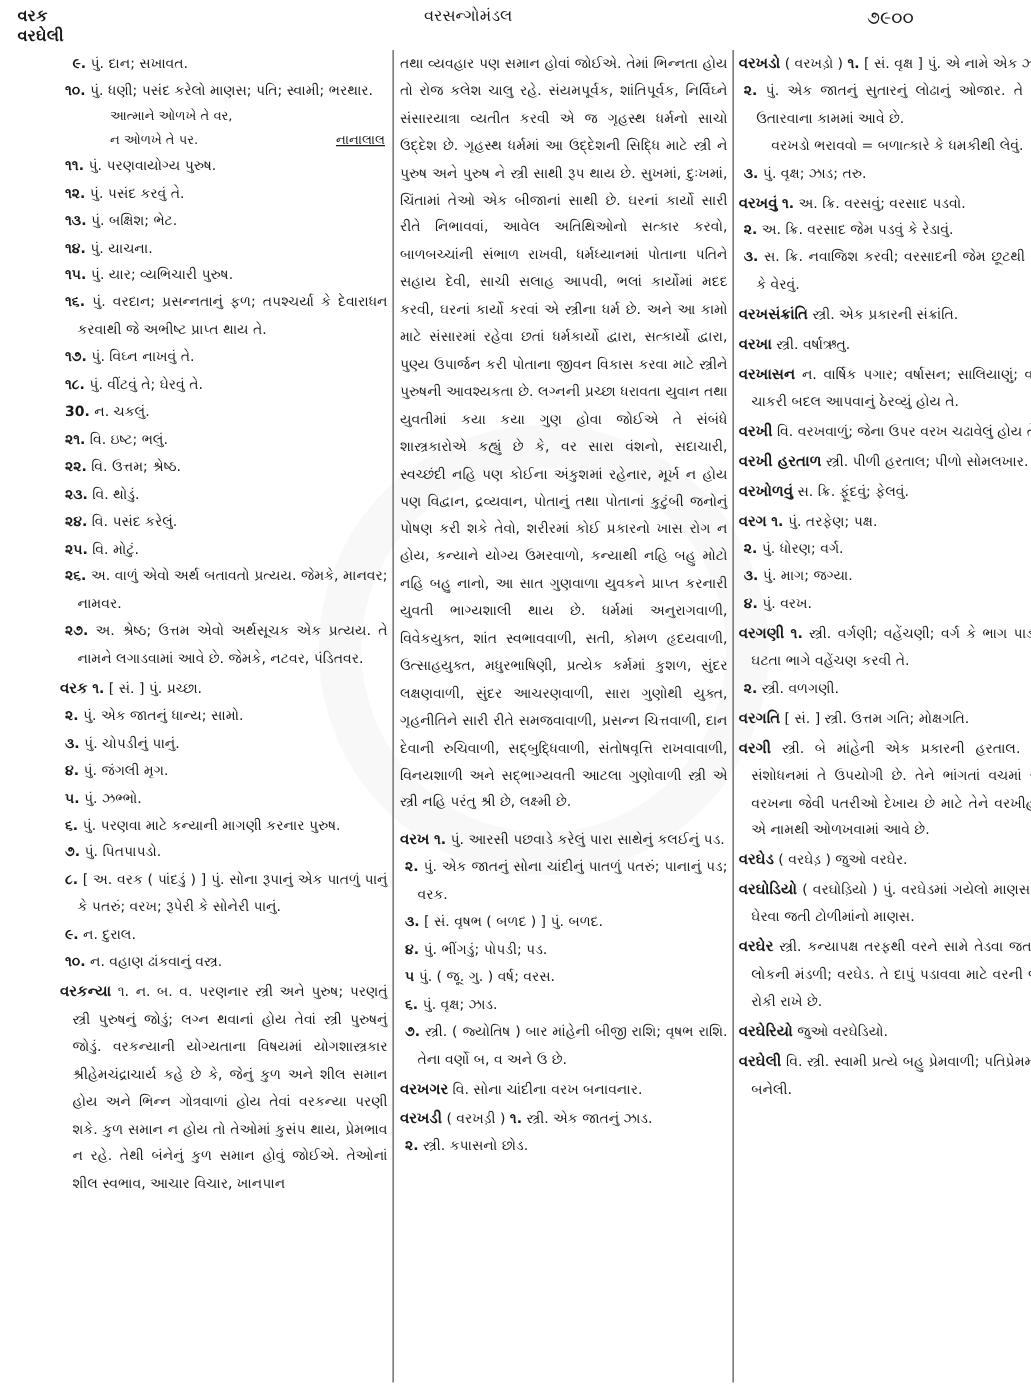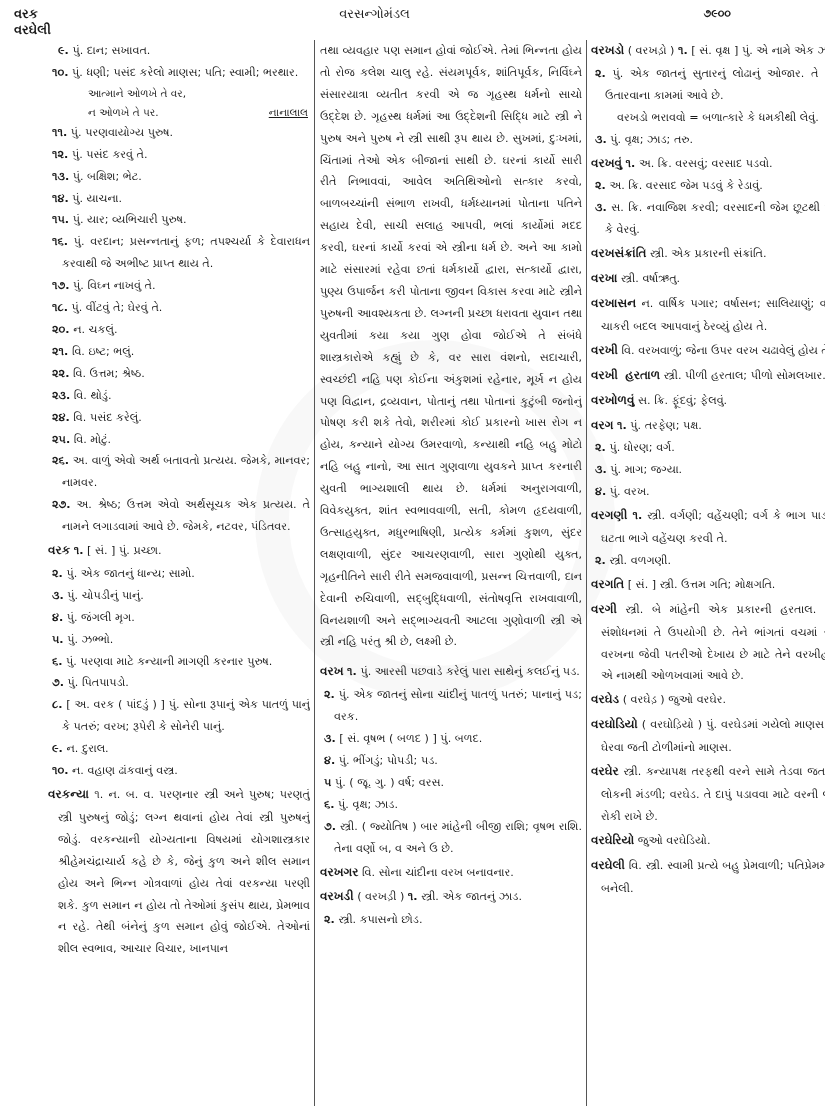--- a/index.html
+++ b/index.html
@@ -5,34 +5,34 @@
   * { box-sizing: border-box; margin: 0; padding: 0; }
   html, body { width: 825px; height: 1113px; background: #ffffff; overflow: hidden; }
   body { font-family: "DejaVu Sans", sans-serif; color: #1a1a1a; position: relative; }
 
   .page { position: absolute; left: 0; top: 0; width: 749px; height: 1113px; }
 
   .running-head { position: absolute; top: 6px; left: 14px; right: 14px; height: 36px; }
   .rh-left { position: absolute; left: 0; top: 0; font-size: 13px; font-weight: bold; line-height: 16px; }
   .rh-left div { display: block; }
   .rh-center { position: absolute; left: 0; right: 0; top: 0; text-align: center; font-size: 13px; line-height: 16px; }
-  .rh-right { position: absolute; right: 4px; top: 0; font-size: 11px; line-height: 16px; font-weight: bold; }
+  .rh-right { position: absolute; right: 4px; top: 0; font-size: 15px; line-height: 16px; }
 
   .columns { position: absolute; top: 40px; left: 14px; width: 802px; height: 1068px; margin-left: 34px; }
   .col { position: absolute; top: 0; height: 1068px; overflow: hidden; font-size: 11.2px; line-height: 21.9px; }
   .col1 { left: 0; width: 262px; }
   .col2 { left: 272px; width: 262px; }
   .col3 { left: 543px; width: 262px; }
   .rule { position: absolute; top: 0; width: 1px; height: 1066px; background: #555; }
   .rule1 { left: 266px; }
   .rule2 { left: 538px; }
 
   .entry { display: block; text-align: justify; }
   .entry + .entry { margin-top: 2px; }
-  .hw { font-weight: bold; font-size: 12px; font-family: Liberation Mono, monospace; }
+  .hw { font-weight: bold; font-size: 12px; }
   .sense { display: block; padding-left: 14px; text-indent: -10px; text-align: justify; }
   .sense.top { padding-left: 10px; text-indent: 0; }
   .sense .num { font-weight: bold; }
   .para { display: block; text-align: justify; padding-left: 12px; }
   .quote { display: block; padding-left: 40px; font-size: 10.5px; line-height: 19px; }
   .quote .author { float: right; padding-right: 2px; text-decoration: underline; }
   .idiom { display: block; padding-left: 26px; text-indent: 0; }
 
   .watermark { position: absolute; left: 255px; top: 340px; width: 360px; height: 360px; border-radius: 50%;
                border: 34px solid rgba(200,200,200,0.12); pointer-events: none; }
@@ -66,21 +66,21 @@
           <span style="display:block"><span>ન ઓળખે તે પર.</span><span class="author">નાનાલાલ</span></span>
         </span>
         <span class="sense"><span class="num">૧૧.</span> <span>પું. પરણવાયોગ્ય પુરુષ.</span></span>
         <span class="sense"><span class="num">૧૨.</span> <span>પું. પસંદ કરવું તે.</span></span>
         <span class="sense"><span class="num">૧૩.</span> <span>પું. બક્ષિશ; ભેટ.</span></span>
         <span class="sense"><span class="num">૧૪.</span> <span>પું. યાચના.</span></span>
         <span class="sense"><span class="num">૧૫.</span> <span>પું. યાર; વ્યભિચારી પુરુષ.</span></span>
         <span class="sense"><span class="num">૧૬.</span> <span>પું. વરદાન; પ્રસન્નતાનું ફળ; તપશ્ચર્યા કે દેવારાધન કરવાથી જે અભીષ્ટ પ્રાપ્ત થાય તે.</span></span>
         <span class="sense"><span class="num">૧૭.</span> <span>પું. વિઘ્ન નાખવું તે.</span></span>
         <span class="sense"><span class="num">૧૮.</span> <span>પું. વીંટવું તે; ઘેરવું તે.</span></span>
-        <span class="sense"><span class="num">૨૦.</span> <span>ન. ચકલું.</span></span>
+        <span class="sense"><span class="num">30.</span> <span>ન. ચકલું.</span></span>
         <span class="sense"><span class="num">૨૧.</span> <span>વિ. ઇષ્ટ; ભલું.</span></span>
         <span class="sense"><span class="num">૨૨.</span> <span>વિ. ઉત્તમ; શ્રેષ્ઠ.</span></span>
         <span class="sense"><span class="num">૨૩.</span> <span>વિ. થોડું.</span></span>
         <span class="sense"><span class="num">૨૪.</span> <span>વિ. પસંદ કરેલું.</span></span>
         <span class="sense"><span class="num">૨૫.</span> <span>વિ. મોટું.</span></span>
         <span class="sense"><span class="num">૨૬.</span> <span>અ. વાળું એવો અર્થ બતાવતો પ્રત્યય. જેમકે, માનવર; નામવર.</span></span>
         <span class="sense"><span class="num">૨૭.</span> <span>અ. શ્રેષ્ઠ; ઉત્તમ એવો અર્થસૂચક એક પ્રત્યય. તે નામને લગાડવામાં આવે છે. જેમકે, નટવર, પંડિતવર.</span></span>
       </div>
 
       <div class="entry">

